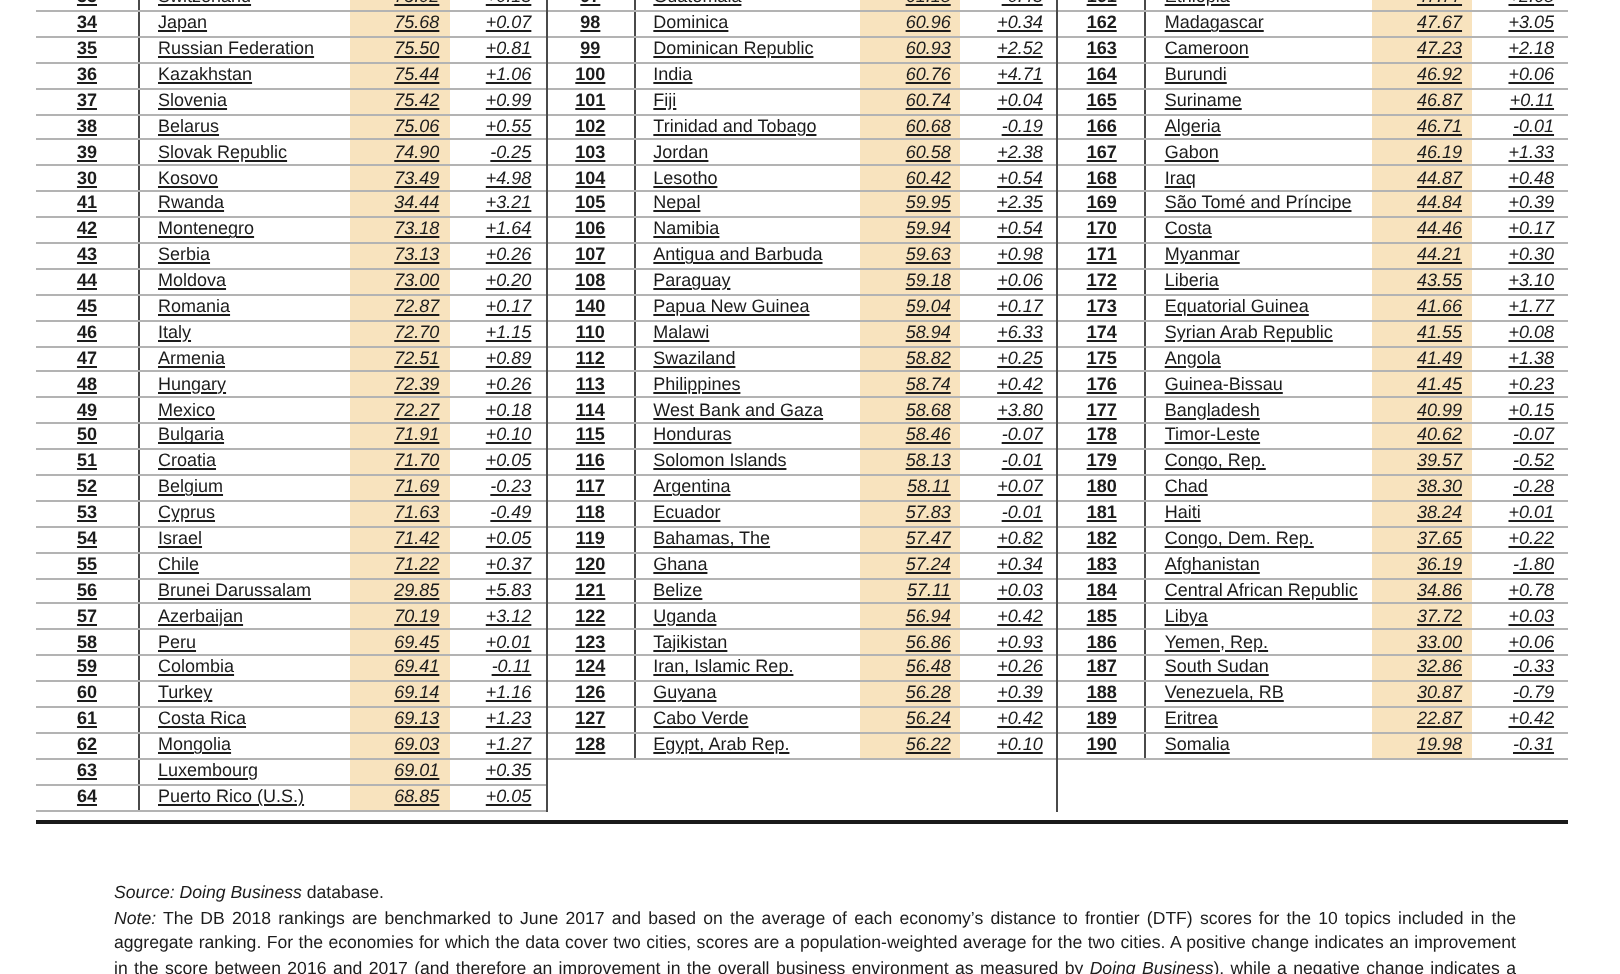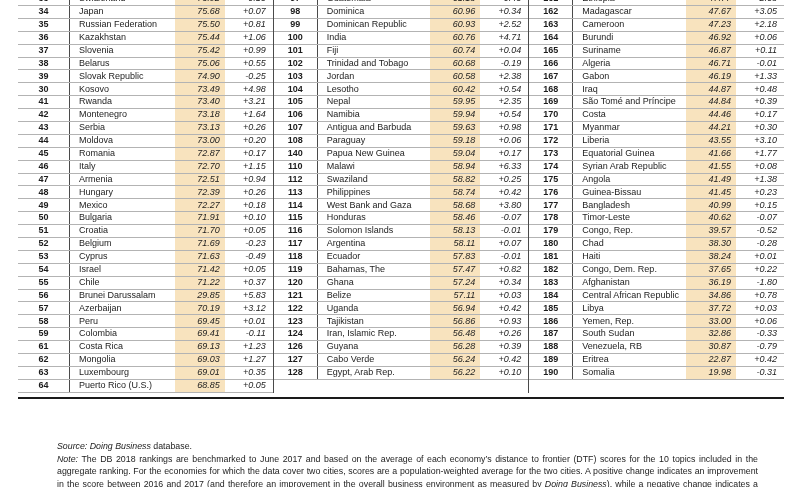--- a/index.html
+++ b/index.html
@@ -11,21 +11,21 @@
   }
   *{box-sizing:border-box;}
   html,body{margin:0;padding:0;}
   body{
     width:810px;height:487px;background:#ffffff;position:relative;
     font-family:"Liberation Sans",sans-serif;color:var(--text);
     overflow:hidden;
   }
   .dbtable{position:absolute;left:18px;top:0;width:766px;}
   .groups{display:flex;align-items:stretch;}
-  .group{flex:1;min-width:0;}
+  .group{flex:1;min-width:0;text-decoration:underline;}
   .group.bordered{border-left:1px solid var(--divider);}
   .clip{height:6px;overflow:hidden;}
   .clip .row{margin-top:-7px;}
   .row{
     display:flex;align-items:stretch;height:12.9px;
     border-bottom:1px solid var(--row-line);
     font-size:9px;line-height:11.5px;
   }
   .rank{
     width:44px;flex:0 0 44px;display:flex;align-items:center;justify-content:center;
@@ -105,21 +105,21 @@
         </div>
         <div class="row">
           <div class="rank">30</div>
           <div class="name">Kosovo</div>
           <div class="score">73.49</div>
           <div class="change">+4.98</div>
         </div>
         <div class="row">
           <div class="rank">41</div>
           <div class="name">Rwanda</div>
-          <div class="score">73.40</div>
+          <div class="score">34.44</div>
           <div class="change">+3.21</div>
         </div>
         <div class="row">
           <div class="rank">42</div>
           <div class="name">Montenegro</div>
           <div class="score">73.18</div>
           <div class="change">+1.64</div>
         </div>
         <div class="row">
           <div class="rank">43</div>
@@ -142,21 +142,21 @@
         <div class="row">
           <div class="rank">46</div>
           <div class="name">Italy</div>
           <div class="score">72.70</div>
           <div class="change">+1.15</div>
         </div>
         <div class="row">
           <div class="rank">47</div>
           <div class="name">Armenia</div>
           <div class="score">72.51</div>
-          <div class="change">+0.94</div>
+          <div class="change">+0.89</div>
         </div>
         <div class="row">
           <div class="rank">48</div>
           <div class="name">Hungary</div>
           <div class="score">72.39</div>
           <div class="change">+0.26</div>
         </div>
         <div class="row">
           <div class="rank">49</div>
           <div class="name">Mexico</div>
@@ -215,20 +215,26 @@
           <div class="rank">58</div>
           <div class="name">Peru</div>
           <div class="score">69.45</div>
           <div class="change">+0.01</div>
         </div>
         <div class="row">
           <div class="rank">59</div>
           <div class="name">Colombia</div>
           <div class="score">69.41</div>
           <div class="change">-0.11</div>
+        </div>
+        <div class="row">
+          <div class="rank">60</div>
+          <div class="name">Turkey</div>
+          <div class="score">69.14</div>
+          <div class="change">+1.16</div>
         </div>
         <div class="row">
           <div class="rank">61</div>
           <div class="name">Costa Rica</div>
           <div class="score">69.13</div>
           <div class="change">+1.23</div>
         </div>
         <div class="row">
           <div class="rank">62</div>
           <div class="name">Mongolia</div>

